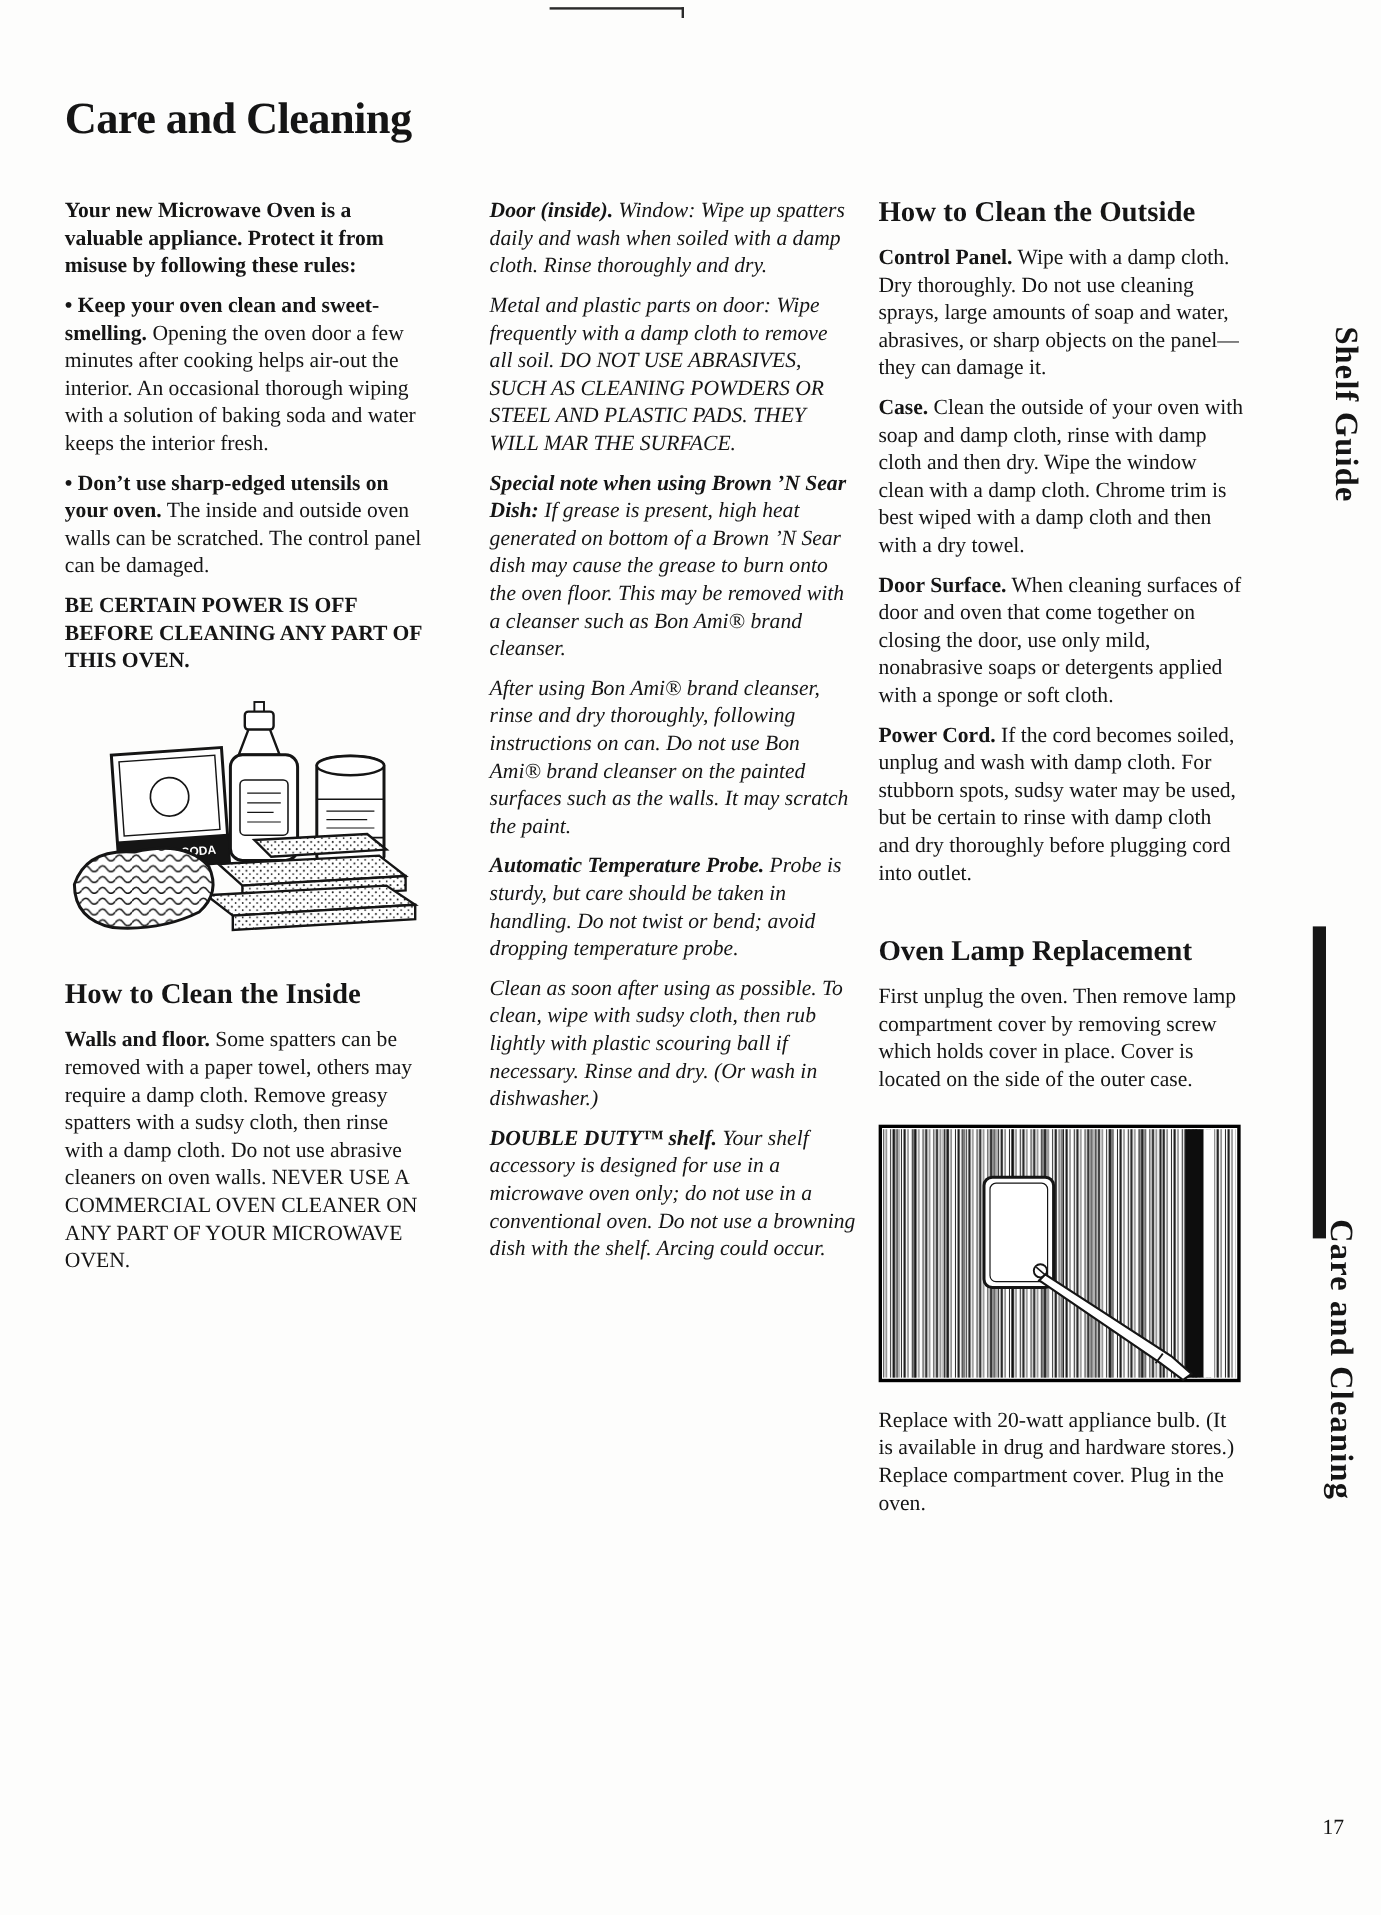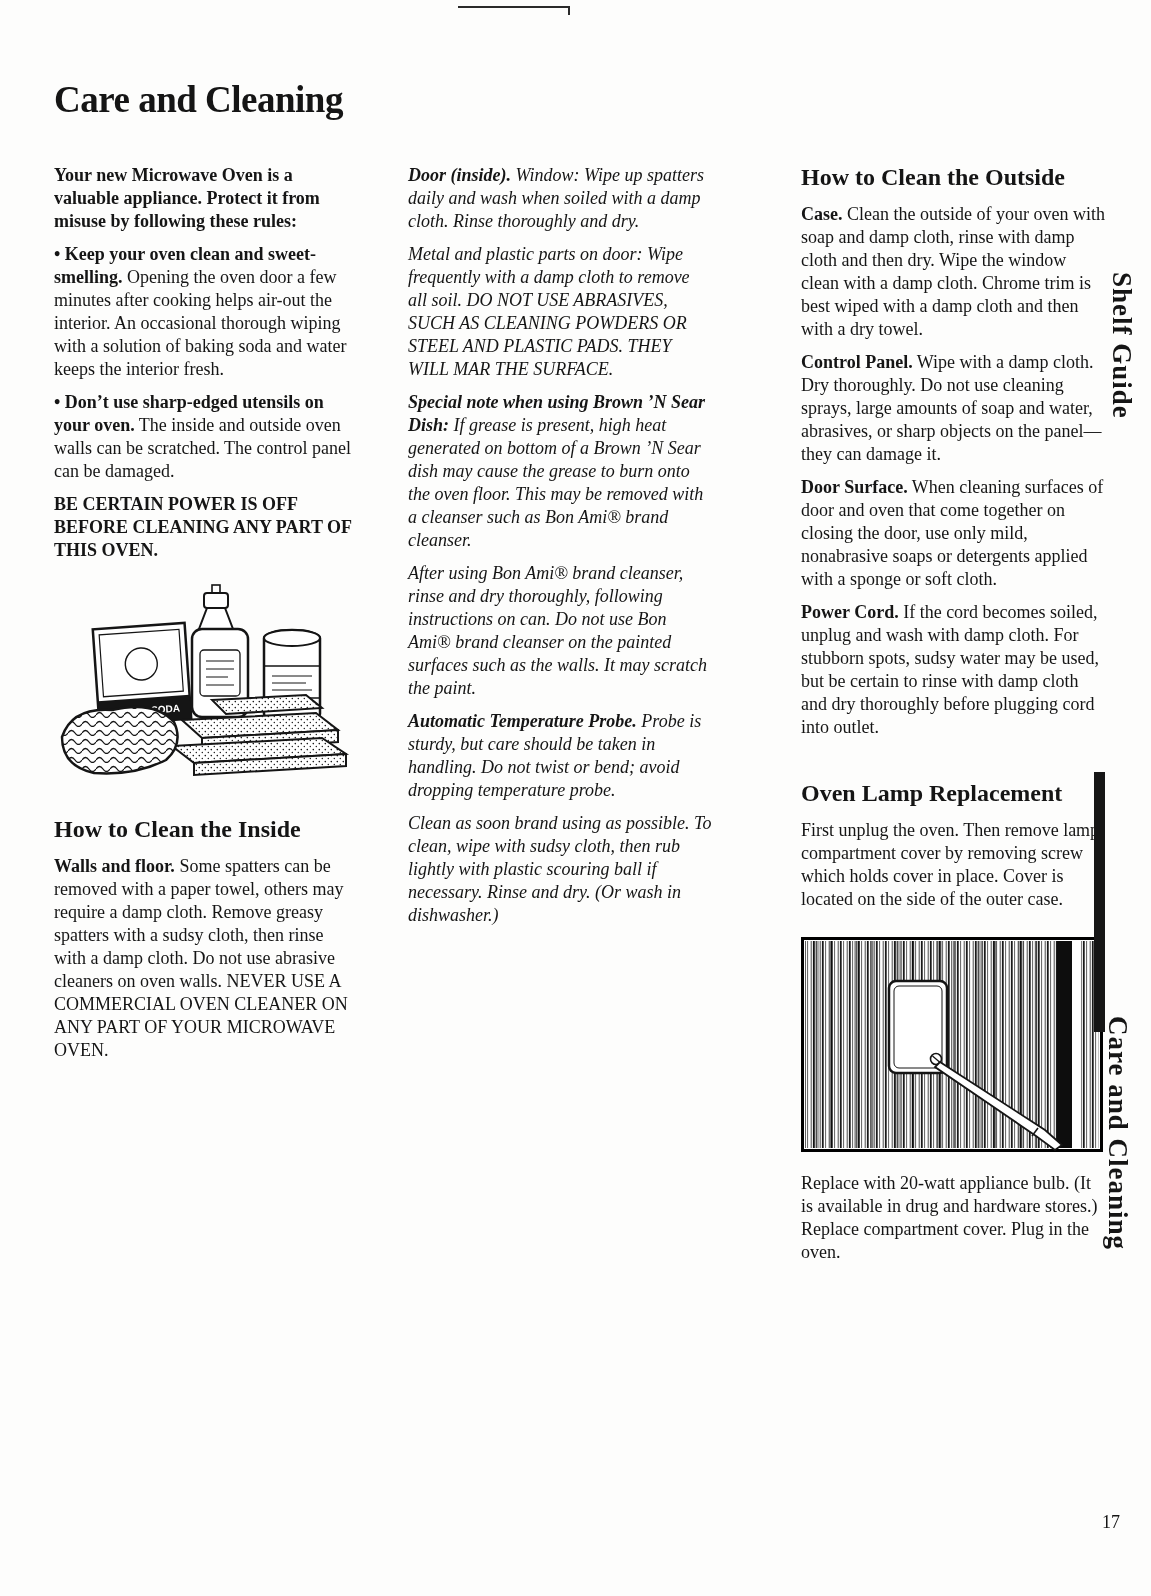--- a/index.html
+++ b/index.html
@@ -7,21 +7,21 @@
        font-family:"Liberation Serif",serif;color:#151515;overflow:hidden;}
   .crop{position:absolute;left:458px;top:6px;width:110px;height:7px;
         border-top:2.5px solid #2a2a2a;border-right:2px solid #2a2a2a;}
   .title{position:absolute;left:54px;top:78px;font-size:37px;font-weight:bold;
          letter-spacing:-0.5px;margin:0;}
   .col{position:absolute;top:164px;width:305px;font-size:18px;line-height:23px;}
   .col p{margin:0 0 10px;}
   .leadb{font-weight:bold;}
   .col1{left:54px;}
   .col2{left:408px;font-style:italic;}
-  .col3{left:801px;top:163px;}
+  .col3{left:732px;top:163px;}
   h2{font-size:24px;font-weight:bold;margin:20px 0 12px;line-height:28px;}
   .col3 h2.first{margin-top:0;}
   .col3 h2.second{margin-top:40px;}
   .illus{margin:12px 0 0;}
   .col3 .illus{margin:26px 0 14px;}
   figure{padding:0;}
   .vlabel{position:absolute;writing-mode:vertical-rl;text-orientation:mixed;
           font-weight:bold;font-size:27px;letter-spacing:1px;white-space:nowrap;}
   .vlabel-top{left:1106px;top:272px;}
   .vlabel-bottom{left:1102px;top:1016px;}
@@ -104,27 +104,28 @@
     <h2>How to Clean the Inside</h2>
     <p><span class="leadb">Walls and floor.</span><span> Some spatters can be removed with a paper towel, others may require a damp cloth. Remove greasy spatters with a sudsy cloth, then rinse with a damp cloth. Do not use abrasive cleaners on oven walls. NEVER USE A COMMERCIAL OVEN CLEANER ON ANY PART OF YOUR MICROWAVE OVEN.</span></p>
   </section>
 
   <section class="col col2">
     <p><span class="leadb">Door (inside).</span><span> Window: Wipe up spatters daily and wash when soiled with a damp cloth. Rinse thoroughly and dry.</span></p>
     <p>Metal and plastic parts on door: Wipe frequently with a damp cloth to remove all soil. DO NOT USE ABRASIVES, SUCH AS CLEANING POWDERS OR STEEL AND PLASTIC PADS. THEY WILL MAR THE SURFACE.</p>
     <p><span class="leadb">Special note when using Brown ’N Sear Dish:</span><span> If grease is present, high heat generated on bottom of a Brown ’N Sear dish may cause the grease to burn onto the oven floor. This may be removed with a cleanser such as Bon Ami® brand cleanser.</span></p>
     <p>After using Bon Ami® brand cleanser, rinse and dry thoroughly, following instructions on can. Do not use Bon Ami® brand cleanser on the painted surfaces such as the walls. It may scratch the paint.</p>
     <p><span class="leadb">Automatic Temperature Probe.</span><span> Probe is sturdy, but care should be taken in handling. Do not twist or bend; avoid dropping temperature probe.</span></p>
-    <p>Clean as soon brand using as possible. To clean, wipe with sudsy cloth, then rub lightly with plastic scouring ball if necessary. Rinse and dry. (Or wash in dishwasher.)</p>
+    <p>Clean as soon after using as possible. To clean, wipe with sudsy cloth, then rub lightly with plastic scouring ball if necessary. Rinse and dry. (Or wash in dishwasher.)</p>
+    <p><span class="leadb">DOUBLE DUTY™ shelf.</span><span> Your shelf accessory is designed for use in a microwave oven only; do not use in a conventional oven. Do not use a browning dish with the shelf. Arcing could occur.</span></p>
   </section>
 
   <section class="col col3">
     <h2 class="first">How to Clean the Outside</h2>
+    <p><span class="leadb">Control Panel.</span><span> Wipe with a damp cloth. Dry thoroughly. Do not use cleaning sprays, large amounts of soap and water, abrasives, or sharp objects on the panel—they can damage it.</span></p>
     <p><span class="leadb">Case.</span><span> Clean the outside of your oven with soap and damp cloth, rinse with damp cloth and then dry. Wipe the window clean with a damp cloth. Chrome trim is best wiped with a damp cloth and then with a dry towel.</span></p>
-    <p><span class="leadb">Control Panel.</span><span> Wipe with a damp cloth. Dry thoroughly. Do not use cleaning sprays, large amounts of soap and water, abrasives, or sharp objects on the panel—they can damage it.</span></p>
     <p><span class="leadb">Door Surface.</span><span> When cleaning surfaces of door and oven that come together on closing the door, use only mild, nonabrasive soaps or detergents applied with a sponge or soft cloth.</span></p>
     <p><span class="leadb">Power Cord.</span><span> If the cord becomes soiled, unplug and wash with damp cloth. For stubborn spots, sudsy water may be used, but be certain to rinse with damp cloth and dry thoroughly before plugging cord into outlet.</span></p>
 
     <h2 class="second">Oven Lamp Replacement</h2>
     <p>First unplug the oven. Then remove lamp compartment cover by removing screw which holds cover in place. Cover is located on the side of the outer case.</p>
 
     <figure class="illus">
       <svg viewBox="0 0 302 215" width="302" height="215">
         <defs>
           <pattern id="grain" width="9" height="20" patternUnits="userSpaceOnUse">

